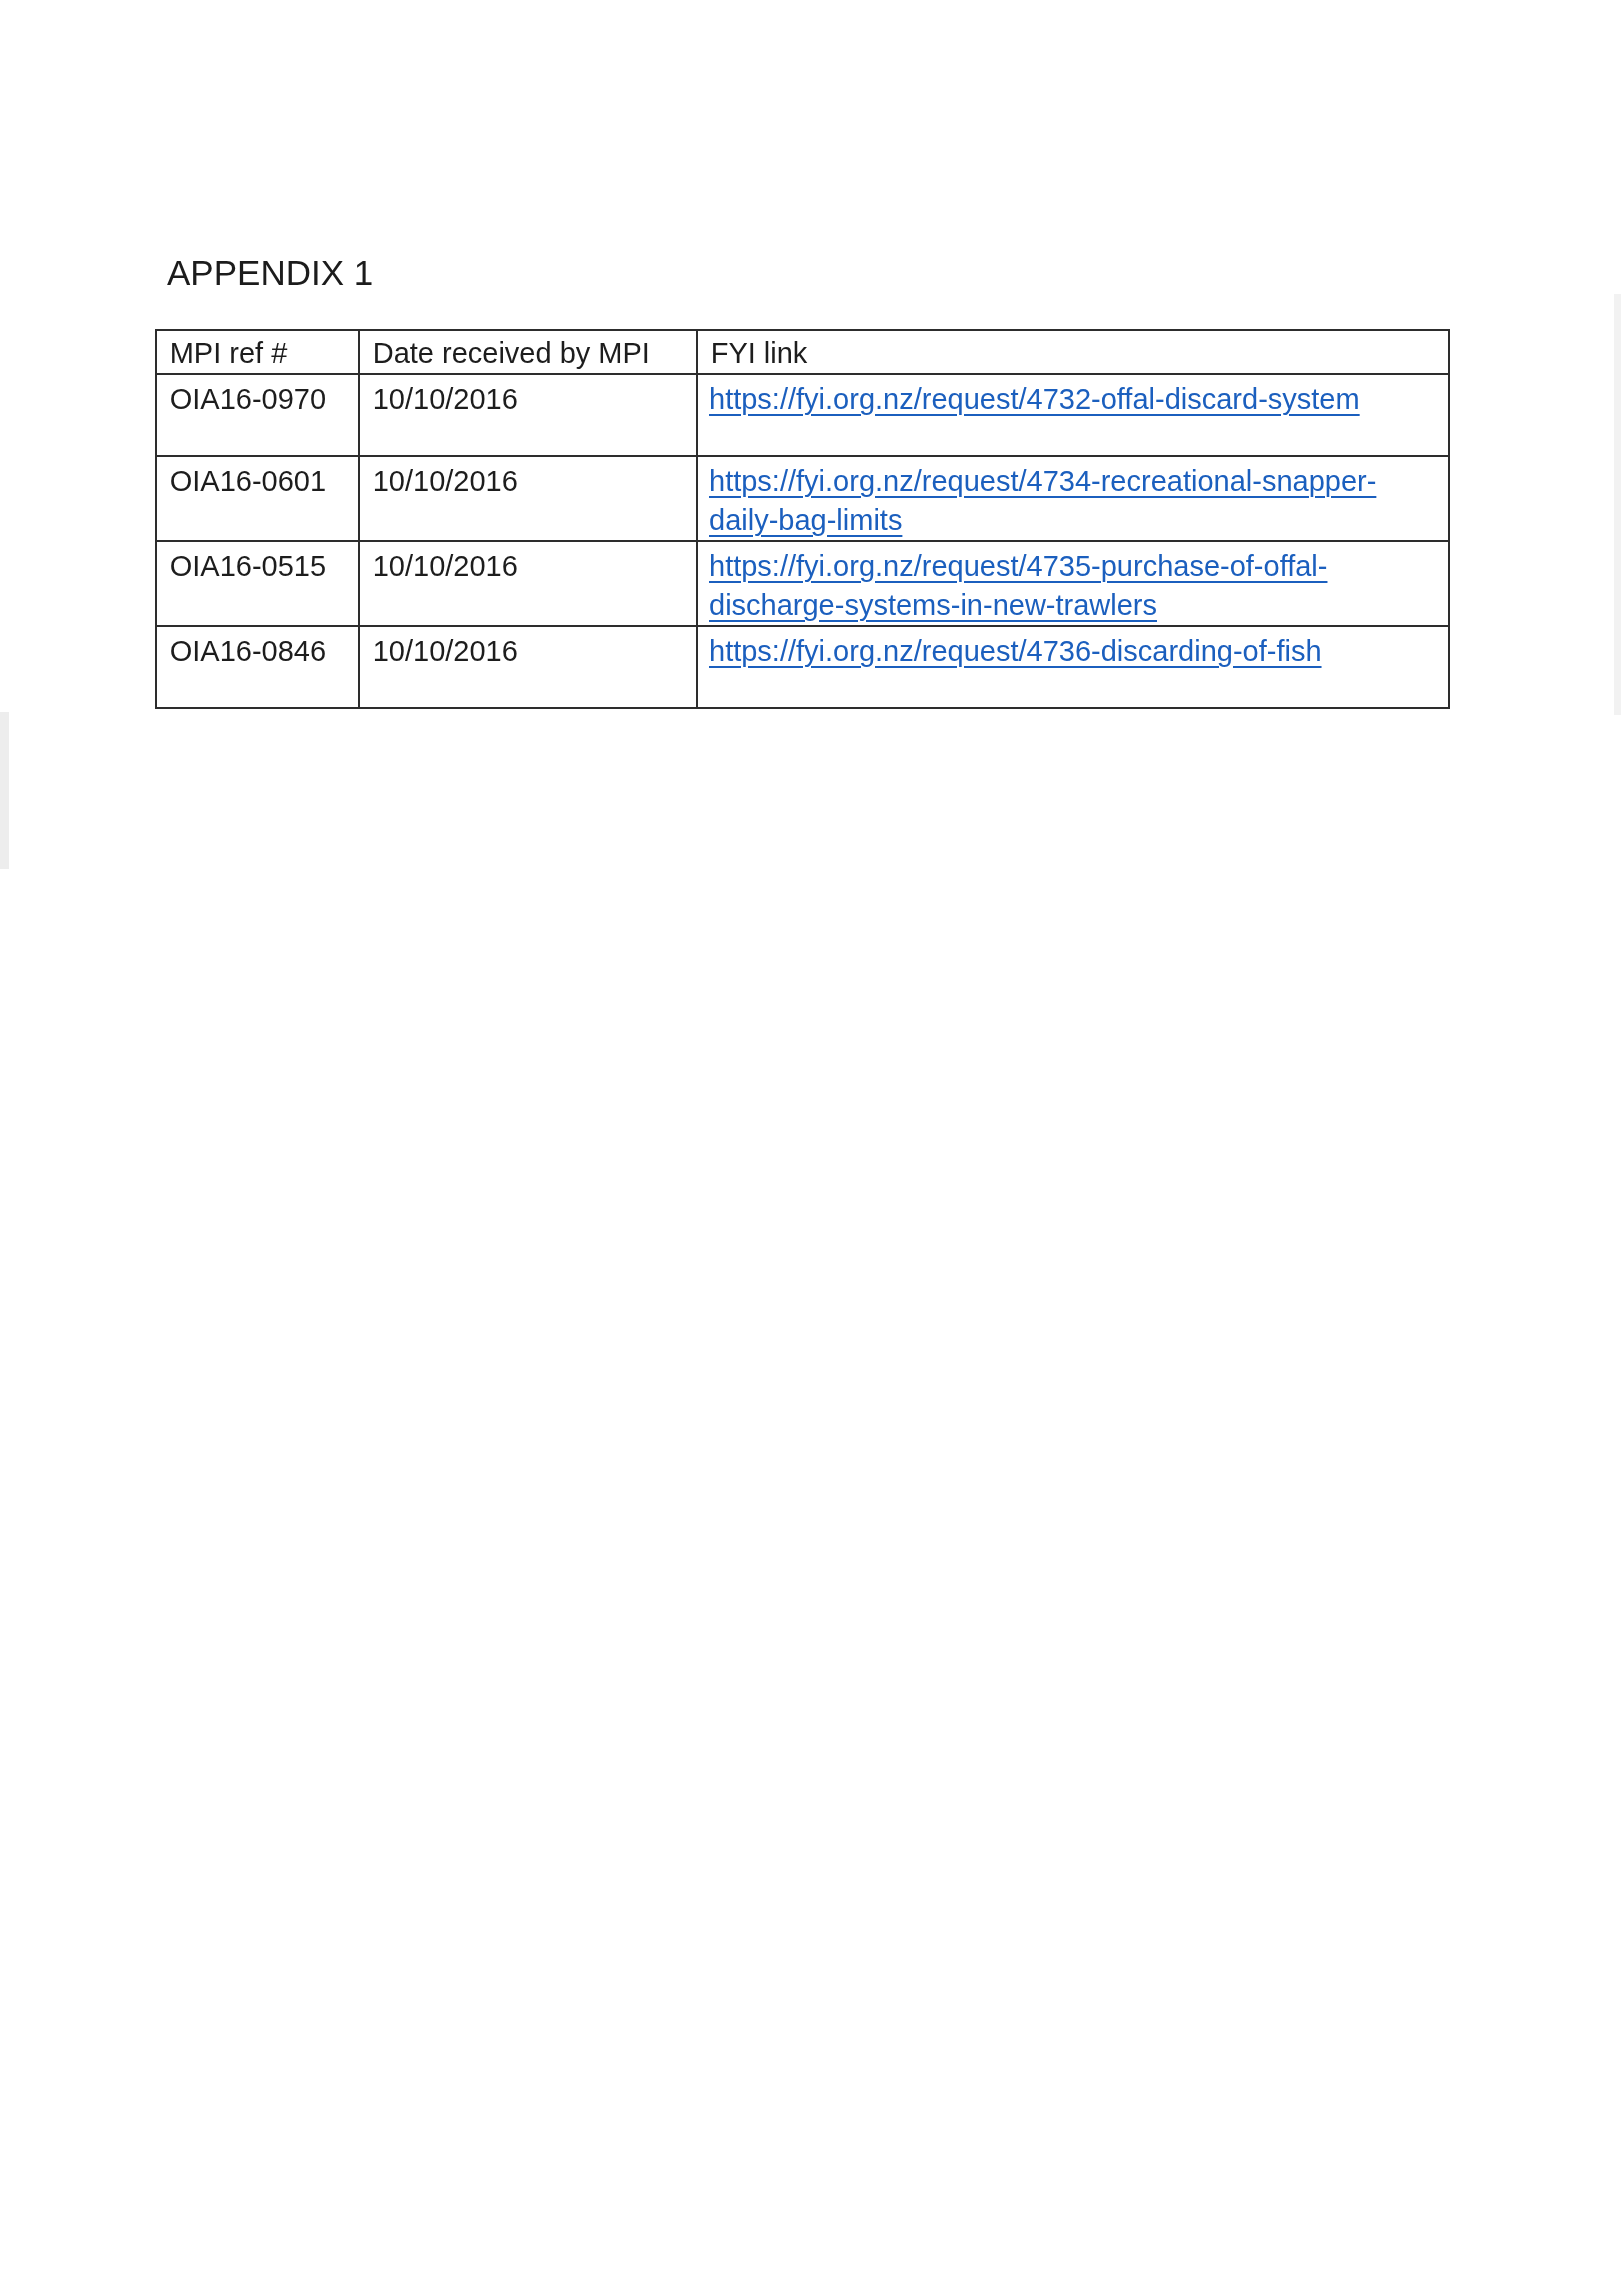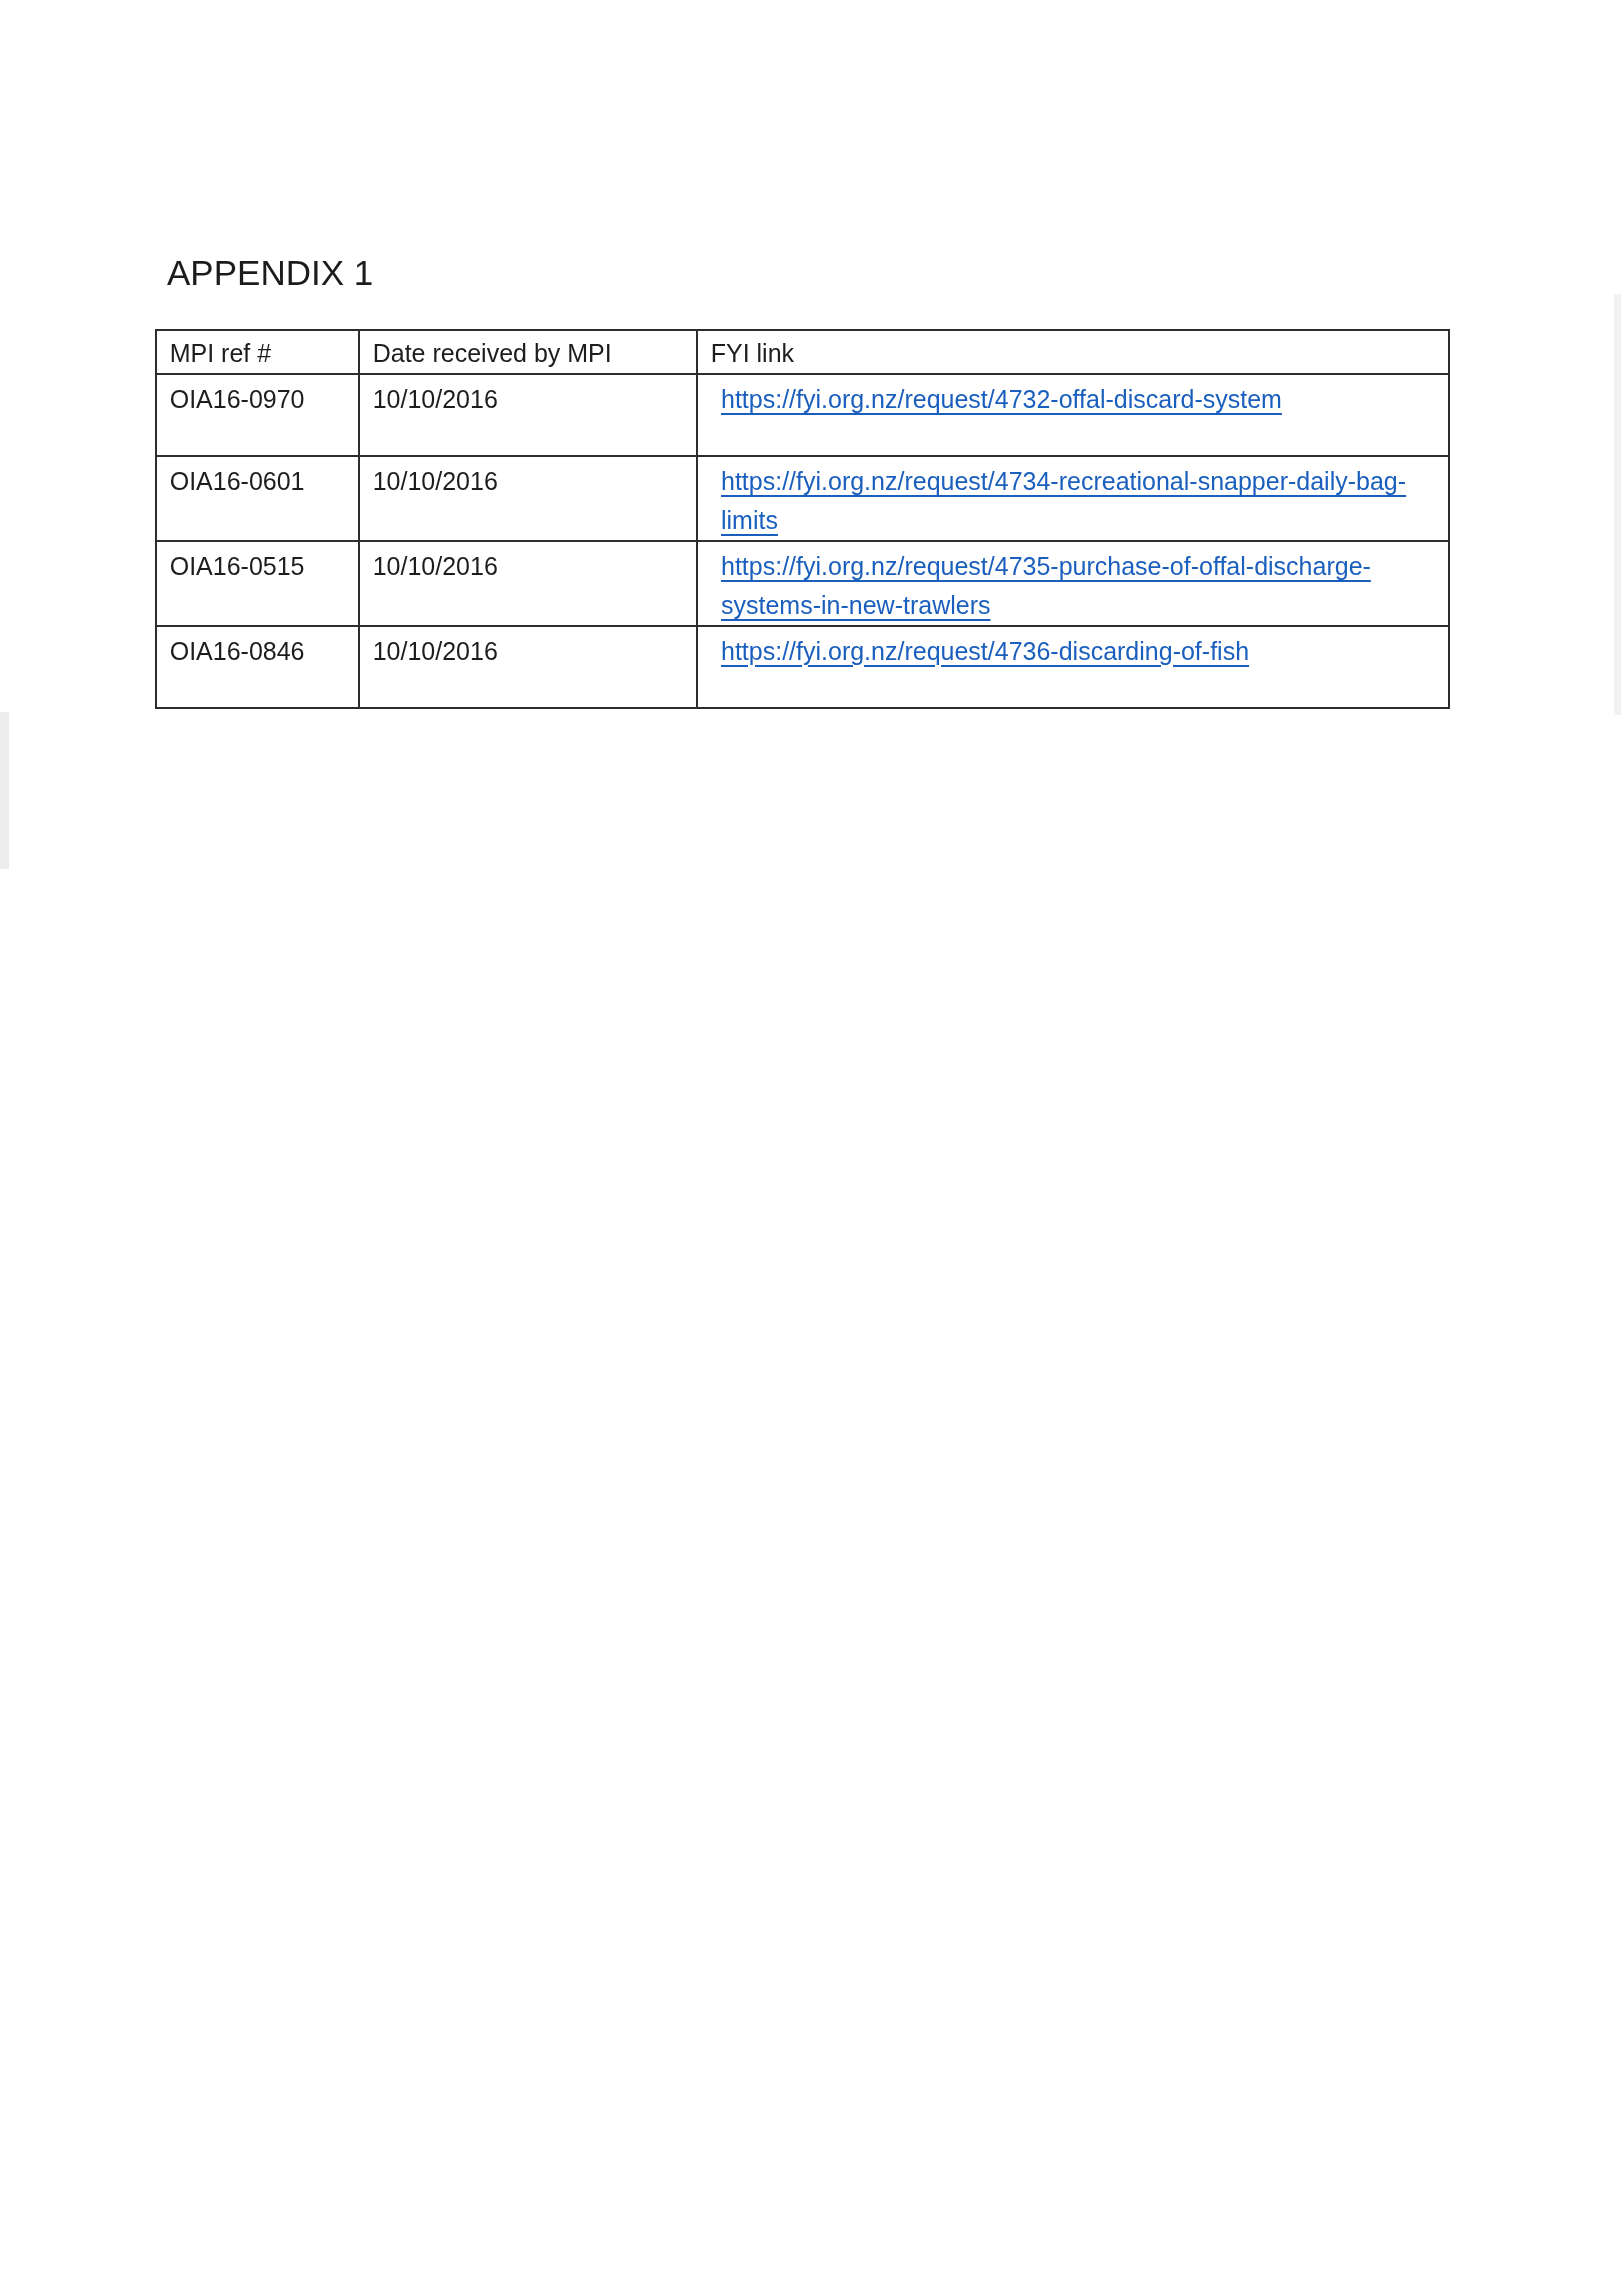--- a/index.html
+++ b/index.html
@@ -34,38 +34,38 @@
     table-layout: fixed;
   }
   table.requests col.c-ref  { width: 203px; }
   table.requests col.c-date { width: 338px; }
   table.requests col.c-link { width: 752px; }
   table.requests th,
   table.requests td {
     border: 2px solid #2d2d2d;
     vertical-align: top;
     text-align: left;
-    font-size: 25px;
+    font-size: 29px;
     font-weight: 400;
     box-sizing: border-box;
     overflow: hidden;
   }
   table.requests th {
     height: 44px;
     padding: 3.9px 5.9px 0 12.7px;
     line-height: 37px;
     white-space: nowrap;
   }
   table.requests td {
     height: 82px;
     padding: 4.9px 9.8px 0 12.7px;
     line-height: 39px;
   }
   table.requests td.cell-link {
-    padding-left: 23px;
+    padding-left: 11px;
     padding-right: 9.8px;
     margin-top: 28px;
   }
   .ref-text, .date-text {
     white-space: nowrap;
   }
   a.fyi-link {
     color: #1b5fbe;
     text-decoration: underline;
     text-decoration-thickness: 2px;

